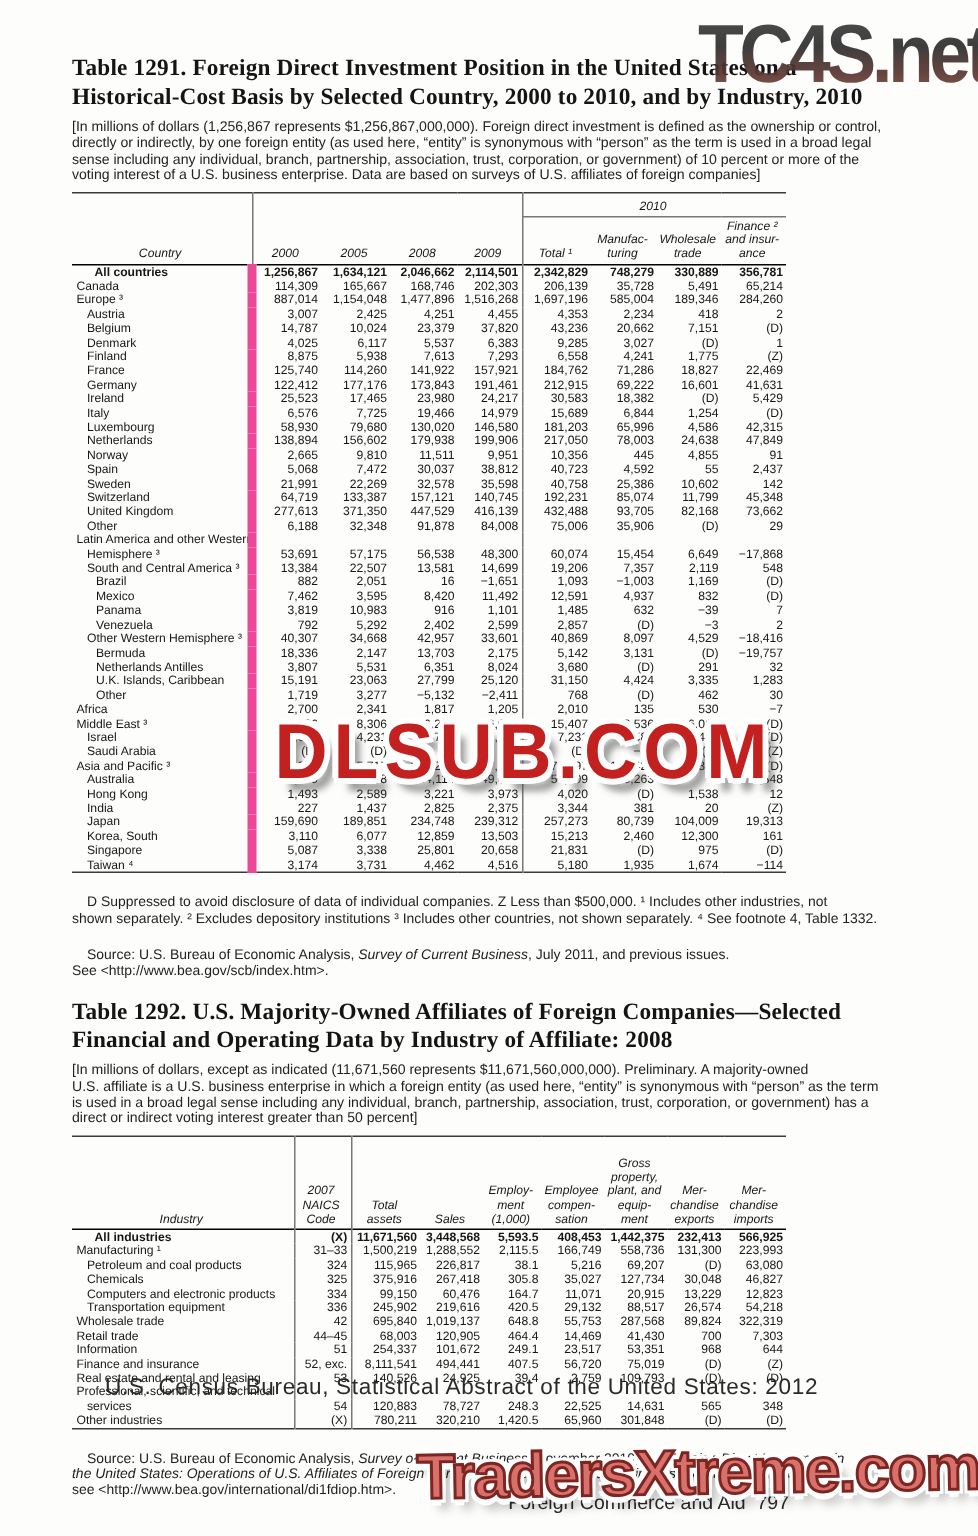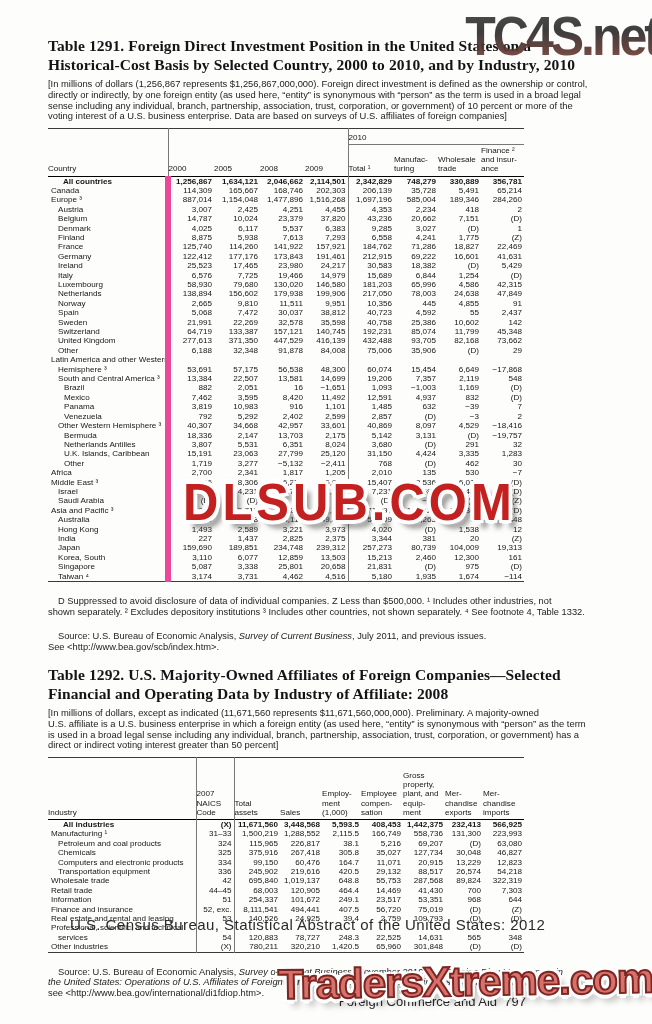--- a/index.html
+++ b/index.html
@@ -8,21 +8,21 @@
   .content{position:absolute;left:48px;top:36px;width:580px;}
 
   .t-title{margin:0 0 5px 0;font-family:"Liberation Serif",serif;font-weight:700;
            font-size:15.5px;line-height:1.23;white-space:pre-line;letter-spacing:.1px;color:#141414;}
   .t-note{margin:0 0 6px 0;font-size:9.4px;line-height:10.7px;white-space:pre-line;color:#222;}
 
   table.data{border-collapse:collapse;table-layout:fixed;width:476px;
              border-top:1.5px solid #3a3a3a;border-bottom:1.5px solid #3a3a3a;}
   table.data thead{border-bottom:1.4px solid #000;}
   table.data th{font-weight:400;font-size:8.1px;line-height:9.2px;padding:1px 2px 2px 0;
-                vertical-align:bottom;text-align:left;white-space:pre-line;}
+                vertical-align:bottom;text-align:center;white-space:pre-line;font-style:italic;}
   .th-country,.th-ind{text-align:center;vertical-align:middle;}
   .th-country{border-right:1px solid #777;}
   .sp-2010{text-align:center;vertical-align:middle;border-left:1px solid #777;border-bottom:1px solid #777;height:12px;}
   .th-total{border-left:1px solid #777;}
   .th-code{text-align:center;vertical-align:middle;border-left:1px solid #777;border-right:1px solid #777;}
   .t1292 thead th{height:58px;}
   .t1292 thead .th-ind,.t1292 thead .th-code{height:auto;}
 
   table.data td{font-size:8.1px;line-height:9.4px;height:9.4px;padding:0 2px 0 0;
                 text-align:right;vertical-align:bottom;white-space:nowrap;overflow:hidden;}

